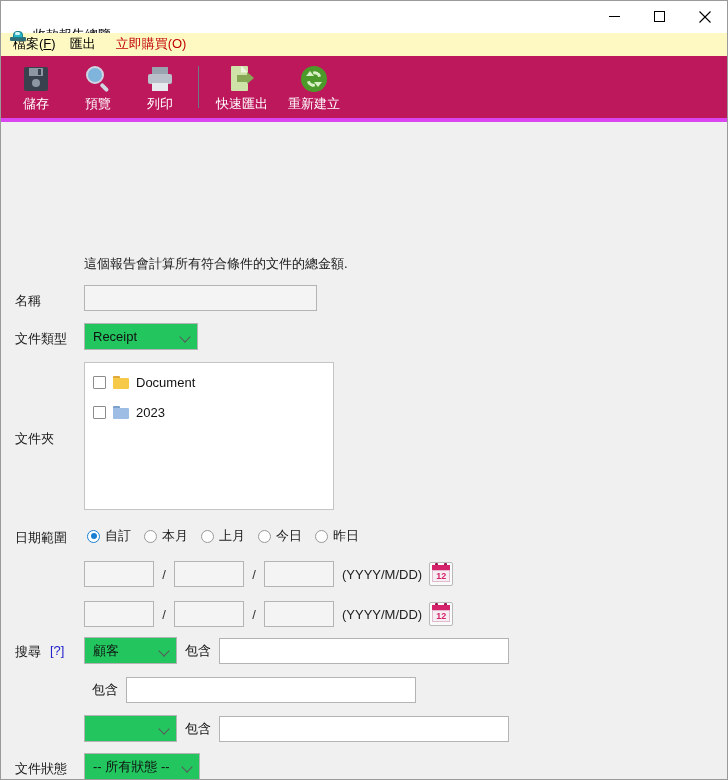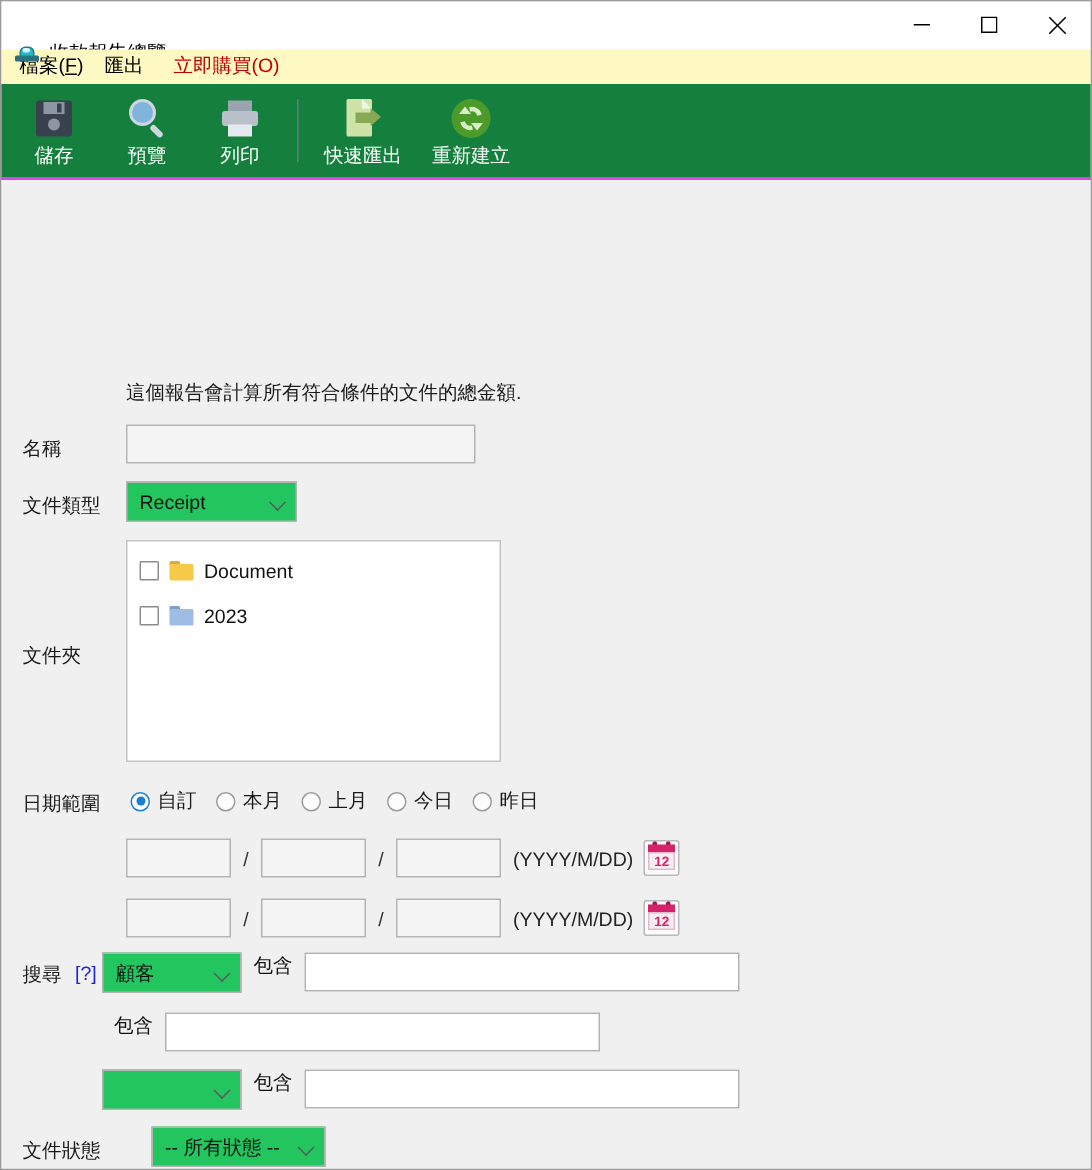--- a/index.html
+++ b/index.html
@@ -118,25 +118,25 @@
     cursor: default;
     line-height: 16px;
   }
   .menu-item.accent { color: #c00000; padding-left: 10px; }
   .menu-item .mn { text-decoration: underline; }
 
   
   .toolbar {
     height: 62px;
     min-height: 62px;
-    background: #15803d;
+    background: #be185d;
     display: flex;
     align-items: stretch;
     padding-left: 4px;
-    border-bottom: 2px solid #d946ef;
+    border-bottom: 4px solid #d946ef;
   }
   .tb-btn {
     width: 62px;
     display: flex;
     flex-direction: column;
     align-items: center;
     justify-content: center;
     gap: 2px;
     color: #ffffff;
     font-size: 13px;
@@ -438,21 +438,21 @@
     line-height: 10px;
   }
   .cal-btn .p1, .cal-btn .p2 {
     position: absolute; top: 0px; width: 3px; height: 4px;
     background: #9b1850; border-radius: 1px;
   }
   .cal-btn .p1 { left: 5px; }
   .cal-btn .p2 { left: 14px; }
 
   
-  .search-row { position: absolute; left: 67px; display: flex; }
+  .search-row { position: absolute; left: 83px; display: flex; align-items: center; }
   .search-row .sel { width: 93px; }
   .search-row .op { margin: 0 8px; font-size: 13px; color: #111; white-space: nowrap; }
   .search-row .val { width: 290px; height: 26px; }
   .help-link {
     position: absolute;
     color: #2222cc;
     font-size: 13px;
     cursor: default;
   }
 </style>
@@ -650,19 +650,19 @@
     <div class="search-row" style="top:593px;">
       <div class="sel">
         <span class="v"></span>
         <span class="chev"></span>
       </div>
       <span class="op">包含</span>
       <input class="txt white val" type="text" value="" style="">
     </div>
 
     <div class="row-label" style="top:638px;">文件狀態</div>
-    <div class="sel field" style="left:100px; top:631px; width:116px;">
+    <div class="sel field" style="left:83px; top:631px; width:116px;">
       <span class="v">-- 所有狀態 --</span>
       <span class="chev"></span>
     </div>
 
   </div>
 </div>
 
 </body></html>

